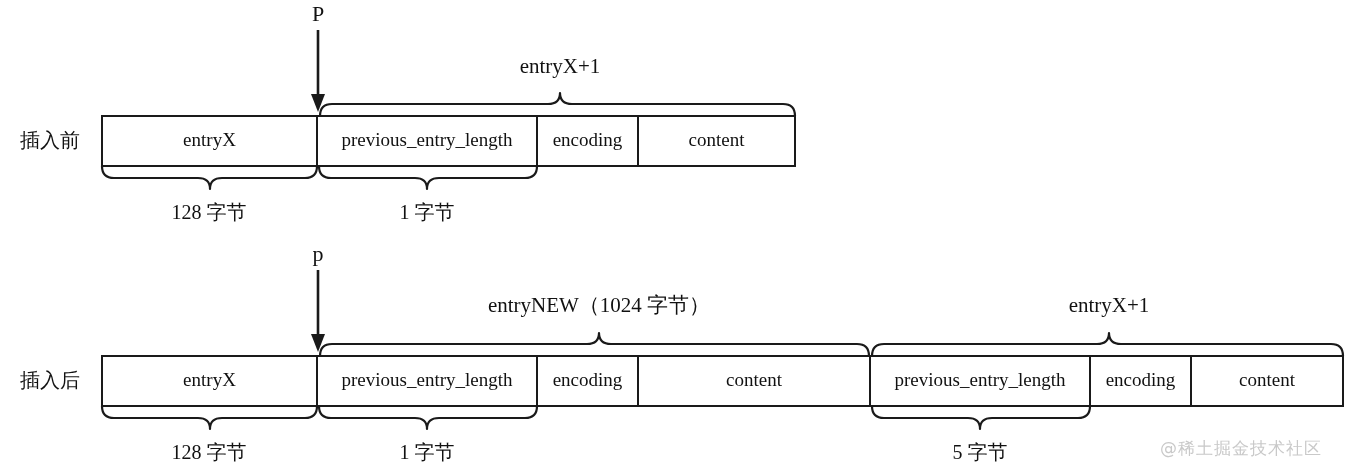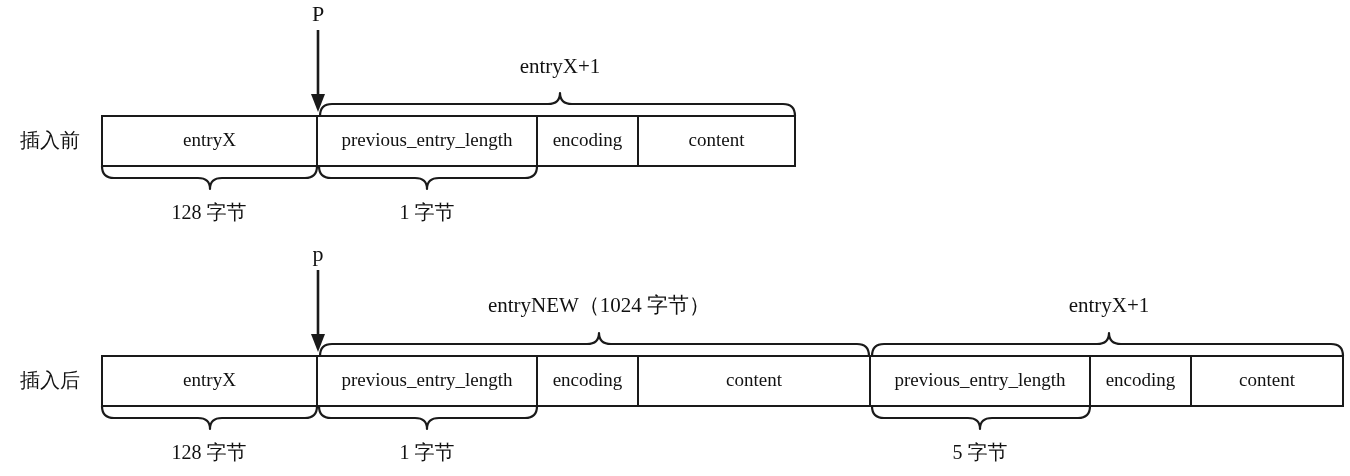--- a/index.html
+++ b/index.html
@@ -190,14 +190,15 @@
         <text class="brace-label" x="427" y="454">1 字节</text>
       </g>
 
       <g>
         <path class="brace" d="M 872,406 q 0,12 12,12 L 968,418 q 12,0 12,11 q 0,-11 12,-11 L 1078,418 q 12,0 12,-12"></path>
         <text class="brace-label" x="980" y="454">5 字节</text>
       </g>
     </g>
   </svg>
 
+  <div class="watermark-a" style="left:1160px; top:437px;">@稀土掘金技术社区</div>
 
 </div>
 
 </body></html>

